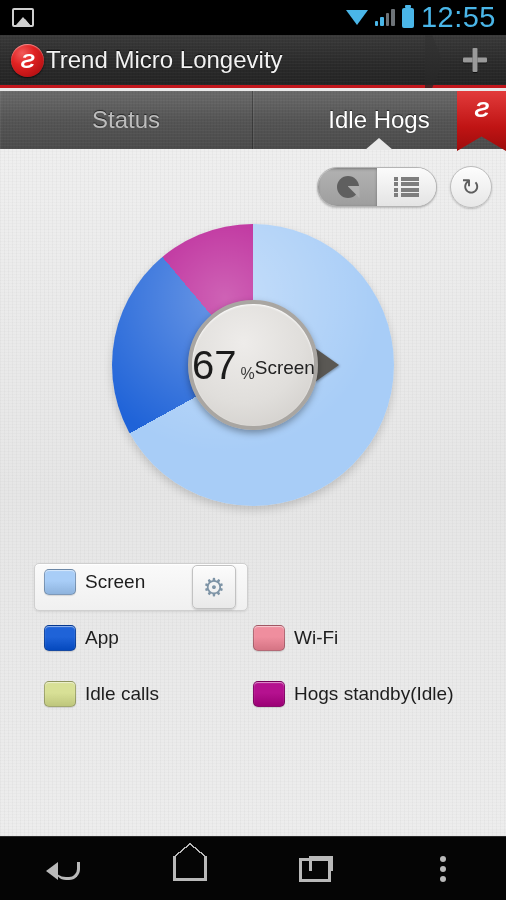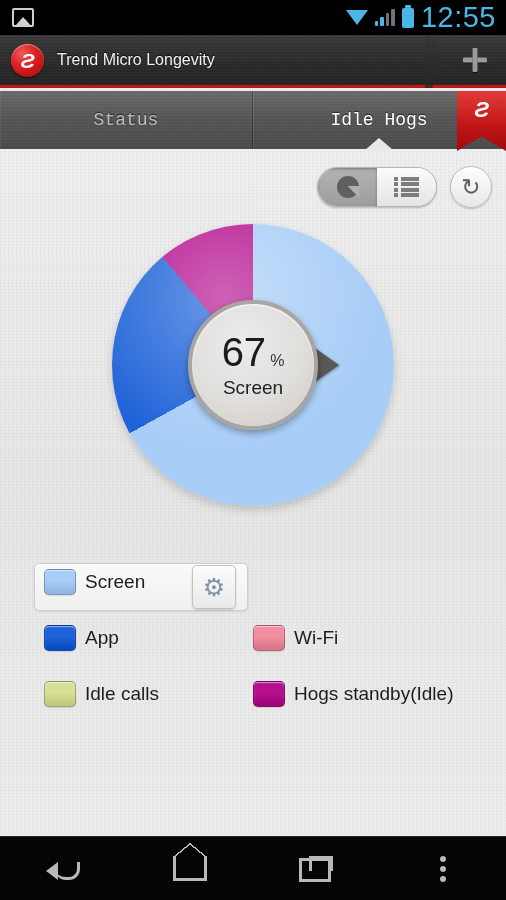--- a/index.html
+++ b/index.html
@@ -66,21 +66,21 @@
     pointer-events:none;
   }
   .tm-logo {
     width:33px; height:33px; border-radius:50%; margin-left:11px;
     background:radial-gradient(circle at 34% 28%, #f15a5a 0%, #e02222 38%, #a3080c 100%);
     box-shadow:0 1px 2px rgba(0,0,0,.7), inset 0 1px 1px rgba(255,255,255,.45);
     position:relative; flex:none; z-index:2;
   }
   .tm-logo .gl { position:absolute; inset:0; display:flex; align-items:center; justify-content:center;
     color:#fff; font-size:21px; font-weight:bold; font-style:italic; line-height:1; }
-  .ab-title { color:#f2f2f2; font-size:16px; margin-left:13px; z-index:2;
+  .ab-title { color:#f2f2f2; font-size:24px; margin-left:2px; z-index:2;
     text-shadow:0 -1px 1px rgba(0,0,0,.85);text-align:center; }
   .ab-plus { margin-left:auto; width:63px; height:53px; position:relative; z-index:2; }
   .ab-plus:before, .ab-plus:after{
     content:""; position:absolute; left:50%; top:50%; background:#9a9a9a; border-radius:1px;
     box-shadow:0 1px 0 rgba(0,0,0,.6);
   }
   .ab-plus:before{ width:24px; height:5px; transform:translate(-50%,-50%); }
   .ab-plus:after{ width:5px; height:24px; transform:translate(-50%,-50%); }
   .ab-divider{
     position:absolute; right:63px; top:0; height:53px; width:18px; z-index:1;
@@ -96,25 +96,24 @@
     display:flex; align-items:center;
   }
   .tabbar:before{
     content:""; position:absolute; inset:0;
     background-image:repeating-linear-gradient(0deg, rgba(255,255,255,.03) 0 1px, transparent 1px 3px),
                      repeating-linear-gradient(90deg, rgba(0,0,0,.045) 0 1px, transparent 1px 3px);
     pointer-events:none;
   }
   .tab {
     flex:1 1 0; height:58px; display:flex; align-items:center; justify-content:center;
-    color:#bdbdbd; font-size:18px; position:relative; z-index:2;
+    color:#bdbdbd; font-size:24px; position:relative; z-index:2;
     text-shadow:0 -1px 1px rgba(0,0,0,.6);
     border-right:1px solid rgba(0,0,0,.28);
     box-shadow:1px 0 0 rgba(255,255,255,.07) inset;
-    font-family:Liberation Mono, monospace;
   }
   .tab.active { color:#ffffff; }
   .tab.active:after{
     content:""; position:absolute; bottom:-1px; left:50%; transform:translateX(-50%);
     width:0;height:0; border-left:14px solid transparent; border-right:14px solid transparent;
     border-bottom:12px solid #e8e8e8;
   }
   .ribbon {
     position:absolute; right:0px; top:91px; width:49px; height:60px; z-index:5;
     background:linear-gradient(#e23b3b,#c01414 60%,#9d0c0c);
@@ -172,21 +171,21 @@
     position:absolute; inset:0; border-radius:50%;
     background:radial-gradient(circle at 40% 26%, rgba(255,255,255,.34) 0%, rgba(255,255,255,0) 58%);
     pointer-events:none;
   }
   .hub {
     position:absolute; left:50%; top:50%; transform:translate(-50%,-50%);
     width:130px; height:130px; border-radius:50%;
     background:radial-gradient(circle at 42% 32%, #eeecea 0%, #e0dedb 55%, #cdcac6 100%);
     border:4px solid #a9a6a2;
     box-shadow:0 3px 7px rgba(0,0,0,.34), inset 0 1px 2px rgba(255,255,255,.95);
-    display:flex; flex-direction:column; align-items:center; justify-content:center;
+    display:flex; align-items:center; justify-content:flex-start;
     z-index:4;
   }
   .hub-val { display:flex; align-items:baseline; }
   .hub-num { font-size:40px; color:#1b1b1b; line-height:1; }
   .hub-pct { font-size:16px; color:#3a3a3a; margin-left:4px; }
   .hub-lbl { font-size:19px; color:#222; margin-top:5px; }
   .pointer {
     position:absolute; left:50%; top:50%; z-index:3;
     transform:translate(62px,-50%);
     width:0;height:0;

